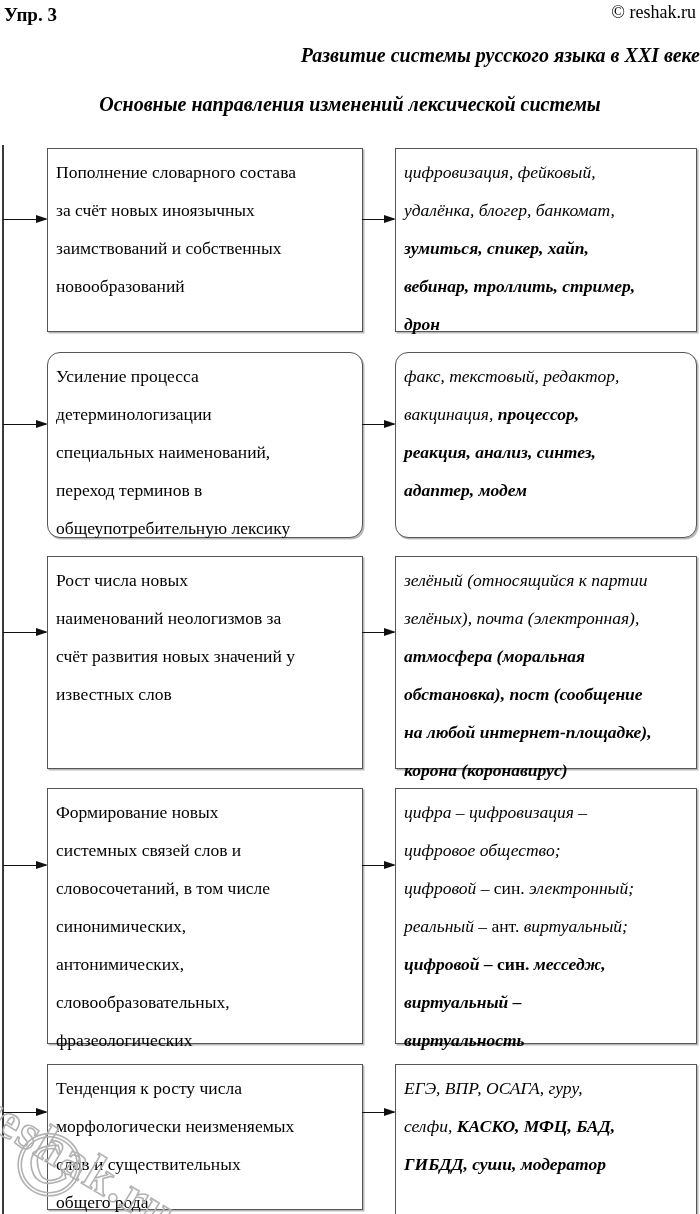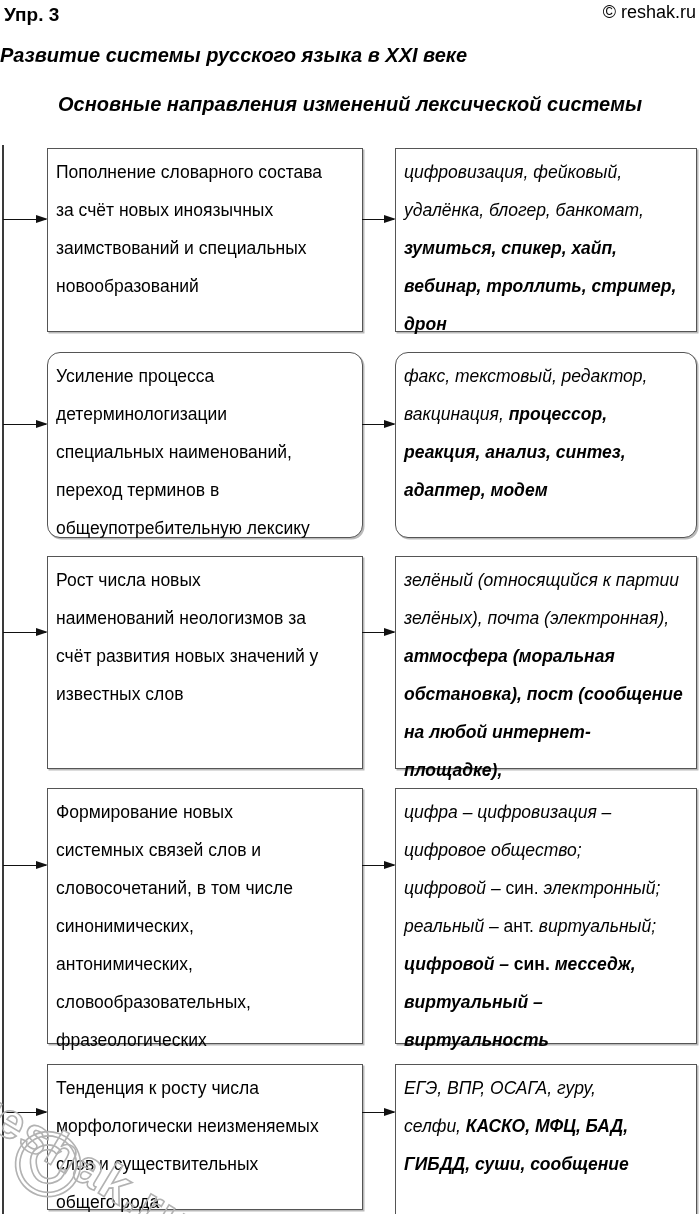--- a/index.html
+++ b/index.html
@@ -1,24 +1,24 @@
 <!DOCTYPE html>
 <html><head>
 <meta charset="utf-8">
 <style>
   html,body{margin:0;padding:0;background:#fff;}
   .page{
     position:relative;width:700px;height:1214px;overflow:hidden;
     background:#ffffff;color:#000;
-    font-family:Liberation Sans, sans-serif;
+    font-family:Liberation Serif, serif;
   }
   
   .ex-label{position:absolute;left:4px;top:4px;font-size:19px;font-weight:bold;}
   .copyright{position:absolute;right:4px;top:2px;font-size:18px;}
-  .doc-title{position:absolute;left:0;top:44px;width:100%;text-align:left;
+  .doc-title{position:absolute;left:0;top:44px;width:100%;text-align:right;
     font-size:20px;font-weight:bold;font-style:italic;}
   .doc-subtitle{position:absolute;left:0;top:93px;width:100%;text-align:center;
     font-size:20px;font-weight:bold;font-style:italic;}
   
   .trunk{position:absolute;left:2px;top:145px;width:2px;height:1069px;background:#3a3a3a;}
   
   .box{
     position:absolute;border:1.5px solid #555;background:#fff;
     box-shadow:1.5px 1.5px 0 rgba(130,130,130,.55);
     box-sizing:border-box;padding:4px 8px 0 8px;
@@ -63,21 +63,21 @@
   <div class="ex-label">Упр. 3</div>
   <div class="copyright">© reshak.ru</div>
   <div class="doc-title">Развитие системы русского языка в XXI веке</div>
   <div class="doc-subtitle">Основные направления изменений лексической системы</div>
 
   <div class="trunk"></div>
 
   <div class="arrow la a1"></div>
   <div class="box lbox r1">Пополнение словарного состава
 за счёт новых иноязычных
-заимствований и специальных
+заимствований и собственных
 новообразований</div>
   <div class="arrow ra a1"></div>
   <div class="box rbox r1"><span class="run-italic">цифровизация, фейковый,
 удалёнка, блогер, банкомат,
 </span><span class="run-bold-italic">зумиться, спикер, хайп,
 вебинар, троллить, стример,
 дрон</span></div>
 
   <div class="arrow la a2"></div>
   <div class="box lbox r2">Усиление процесса
@@ -122,18 +122,18 @@
 виртуальность</span></div>
 
   <div class="arrow la a5"></div>
   <div class="box lbox r5l">Тенденция к росту числа
 морфологически неизменяемых
 слов и существительных
 общего рода</div>
   <div class="arrow ra a5"></div>
   <div class="box rbox r5r"><span class="run-italic">ЕГЭ, ВПР, ОСАГА, гуру,
 селфи, </span><span class="run-bold-italic">КАСКО, МФЦ, БАД,
-ГИБДД, суши, сообщение</span></div>
+ГИБДД, суши, модератор</span></div>
 
   <div class="wm wm-copy">©</div>
   <div class="wm wm-text">reshak.ru</div>
 
 </div>
 
 </body></html>

